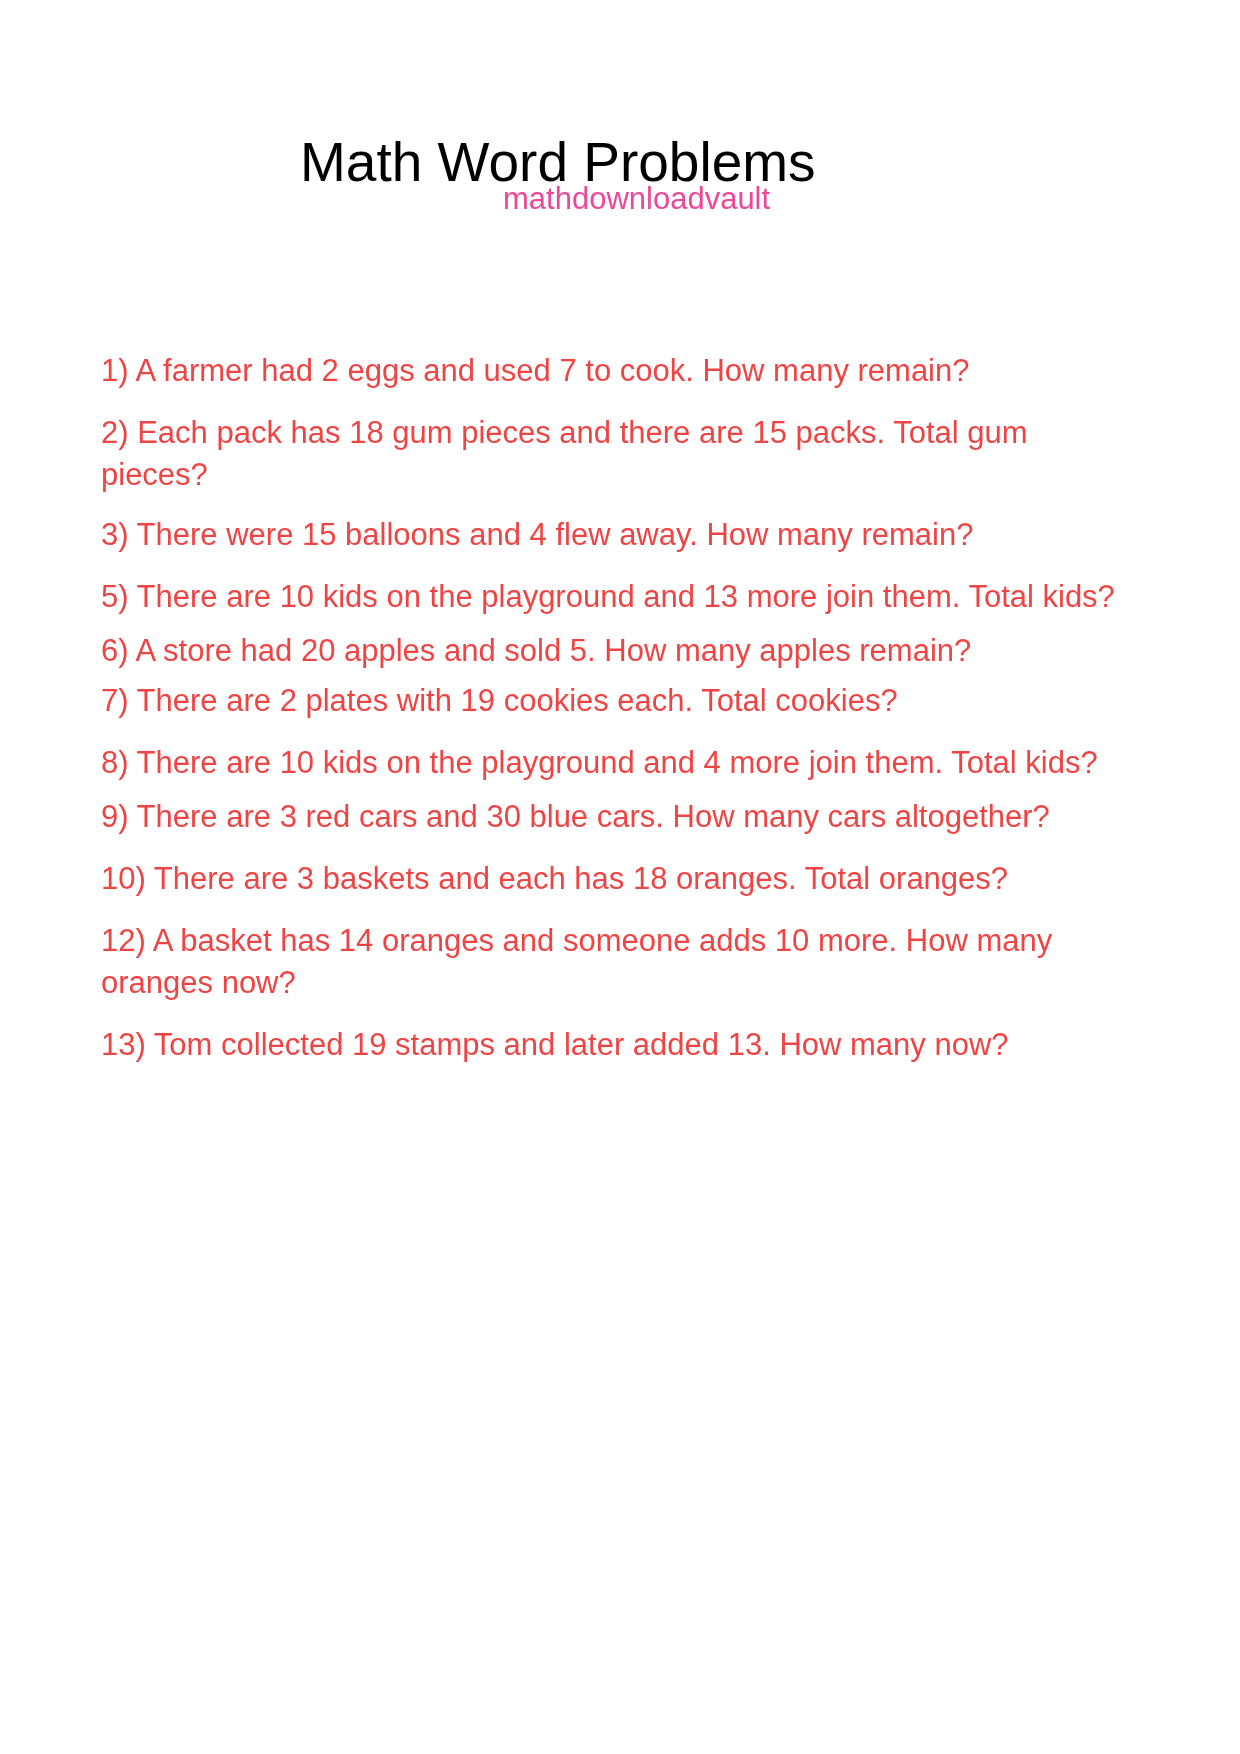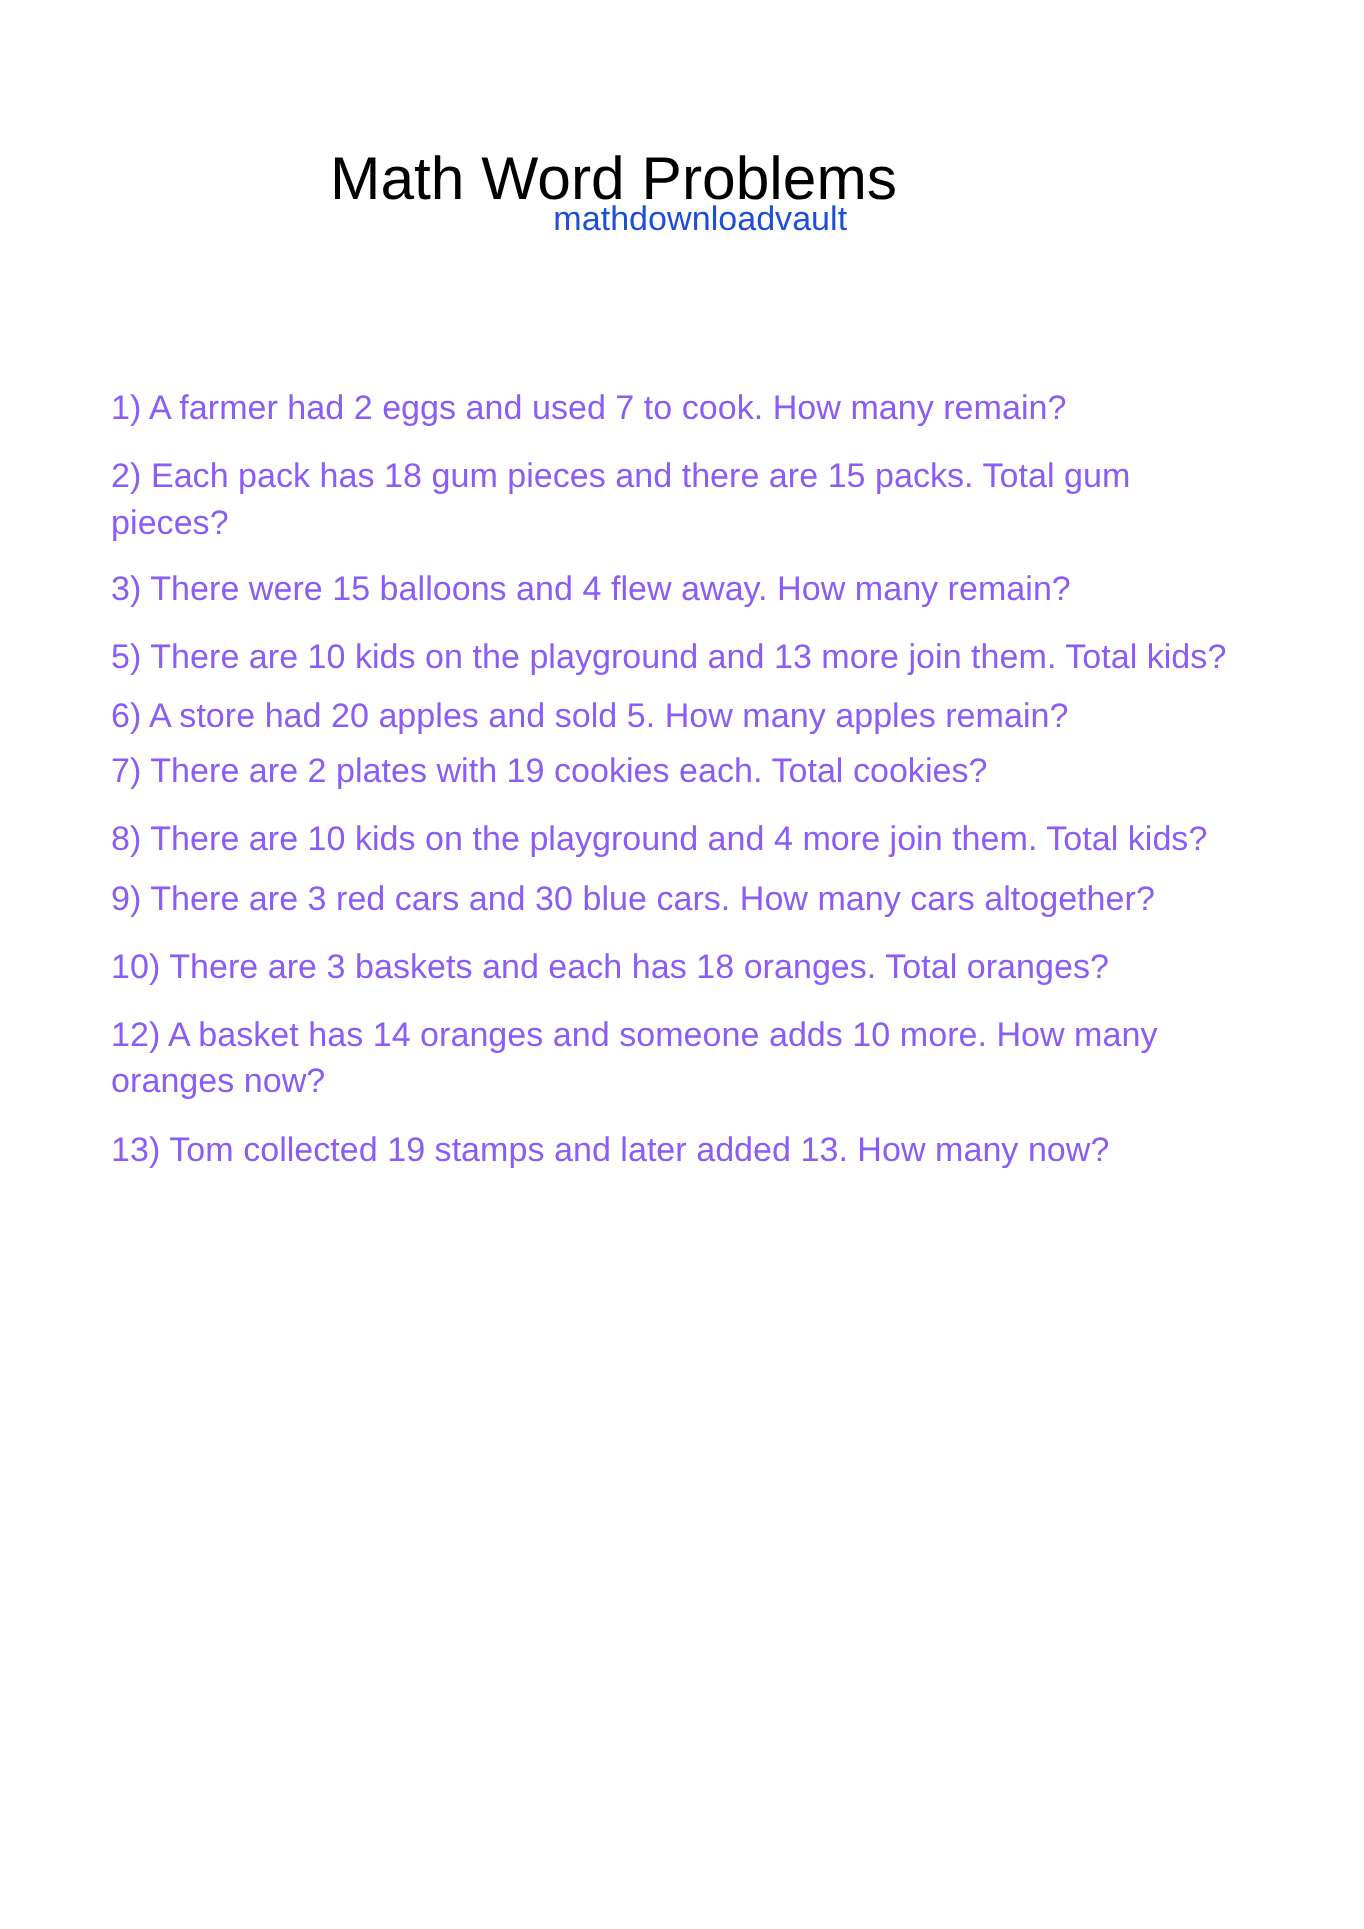--- a/index.html
+++ b/index.html
@@ -32,38 +32,38 @@
       color: #000000;
       white-space: nowrap;
       letter-spacing: 0px;
     }
     .subtitle {
       position: absolute;
       left: 503px;
       top: 183px;
       font-size: 31px;
       line-height: 1;
-      color: #1d4ed8;
+      color: #ec4899;
       white-space: nowrap;
     }
     .problems {
       position: absolute;
       left: 101px;
       top: 350px;
       width: 1040px;
       margin: 0;
       padding: 0;
       list-style: none;
     }
     .problem {
       font-size: 31px;
       line-height: 42px;
       margin: 0 0 24px 0;
       padding: 0;
-      color: #8b5cf6;
+      color: #ef4444;
     }
   </style>
 </head>
 <body>
 
 <div class="page">
   <h1 class="title">Math Word Problems</h1>
   <div class="subtitle">mathdownloadvault</div>
 
   <ol class="problems">

